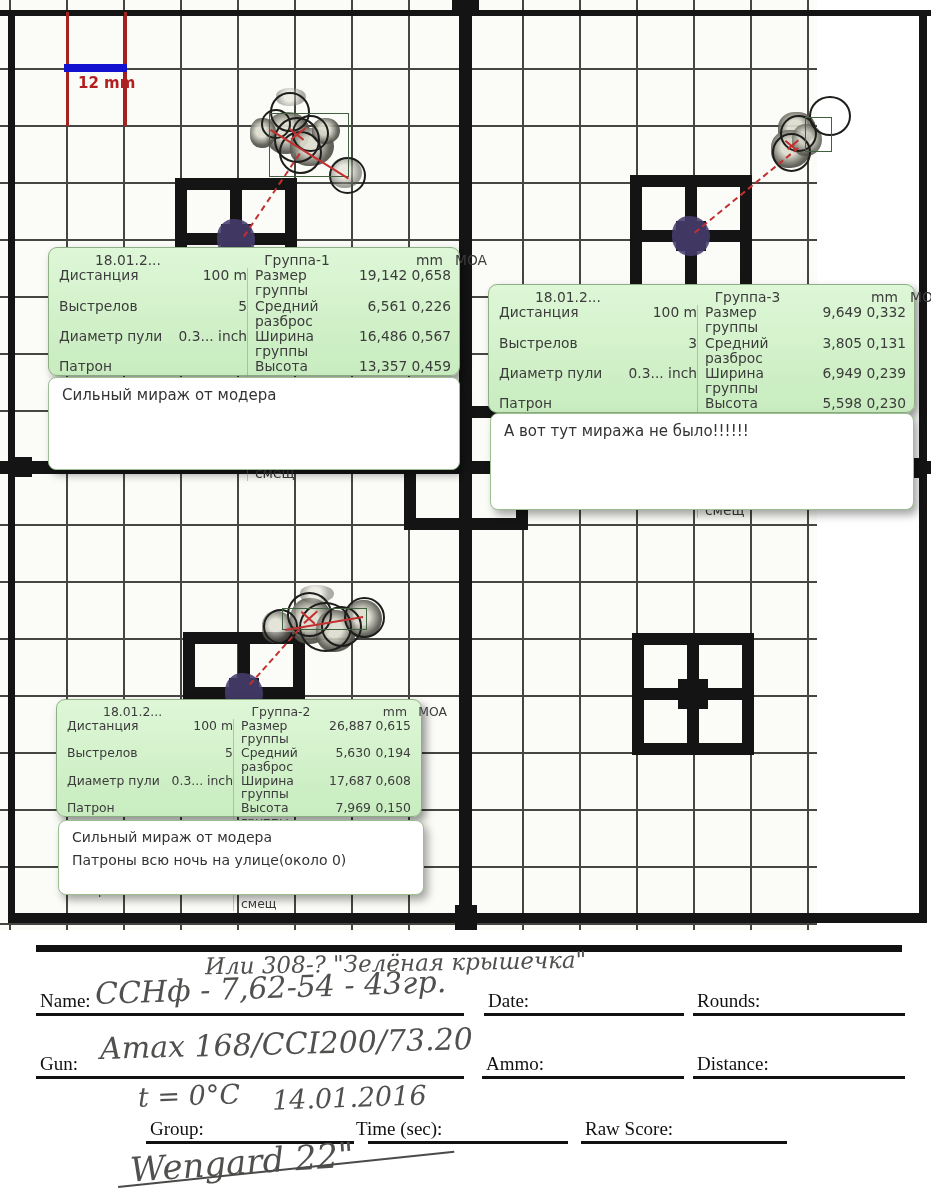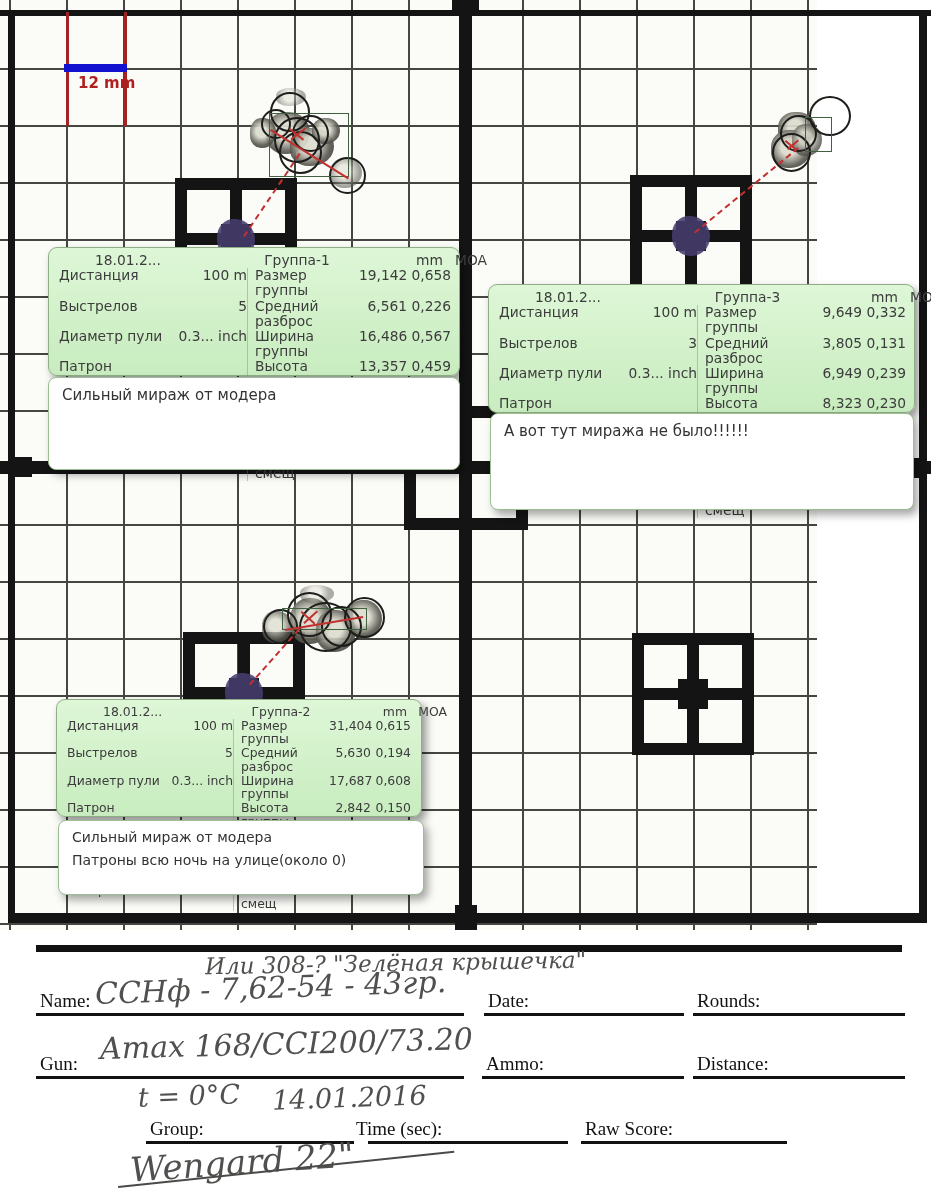--- a/index.html
+++ b/index.html
@@ -254,21 +254,21 @@
           <span>Диаметр пули</span>
           <span class="val">0.3... inch</span>
           <span class="rl">Ширина группы</span>
           <span class="num">6,949</span>
           <span class="num">0,239</span>
         </div>
       <div class="prow c3">
           <span>Патрон</span>
           <span class="val"></span>
           <span class="rl">Высота группы</span>
-          <span class="num">8,323</span>
+          <span class="num">5,598</span>
           <span class="num">0,230</span>
         </div>
       <div class="prow c3">
           <span>Пуля</span>
           <span class="val"></span>
           <span class="rl">СТП - смещение</span>
           <span class="num">33,770</span>
           <span class="num">1,161</span>
         </div>
       <div class="prow c3">
@@ -294,42 +294,42 @@
       <div class="phead h2">
         <span>18.01.2...</span>
         <span class="ptitle">Группа-2</span>
         <span class="num">mm</span>
         <span class="num">MOA</span>
       </div>
       <div class="prow c2">
           <span>Дистанция</span>
           <span class="val">100 m</span>
           <span class="rl">Размер группы</span>
-          <span class="num">31,404</span>
+          <span class="num">26,887</span>
           <span class="num">0,615</span>
         </div>
       <div class="prow c2">
           <span>Выстрелов</span>
           <span class="val">5</span>
           <span class="rl">Средний разброс</span>
           <span class="num">5,630</span>
           <span class="num">0,194</span>
         </div>
       <div class="prow c2">
           <span>Диаметр пули</span>
           <span class="val">0.3... inch</span>
           <span class="rl">Ширина группы</span>
           <span class="num">17,687</span>
           <span class="num">0,608</span>
         </div>
       <div class="prow c2">
           <span>Патрон</span>
           <span class="val"></span>
           <span class="rl">Высота группы</span>
-          <span class="num">2,842</span>
+          <span class="num">7,969</span>
           <span class="num">0,150</span>
         </div>
       <div class="prow c2">
           <span>Пуля</span>
           <span class="val"></span>
           <span class="rl">СТП - смещение</span>
           <span class="num">23,952</span>
           <span class="num">0,823</span>
         </div>
       <div class="prow c2">

